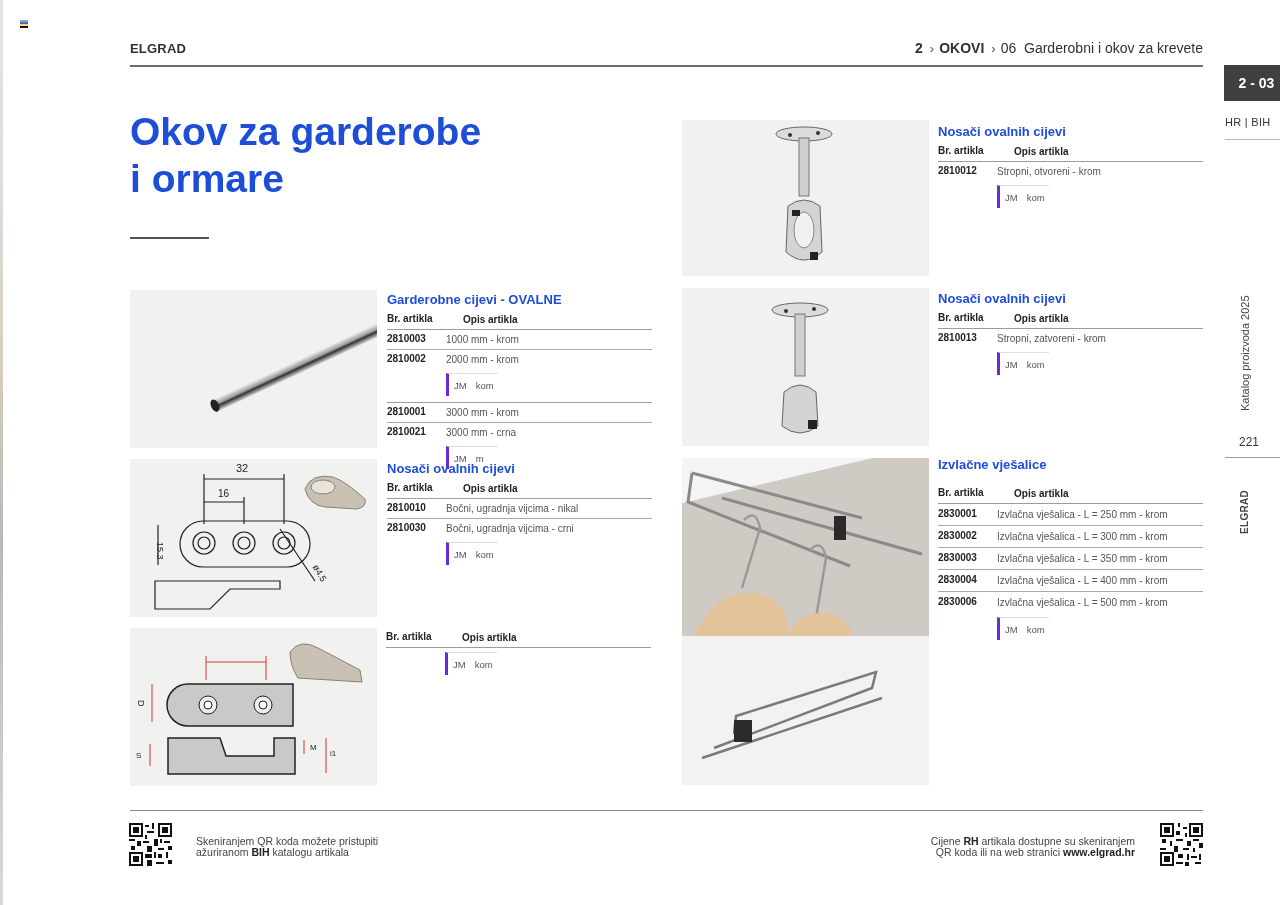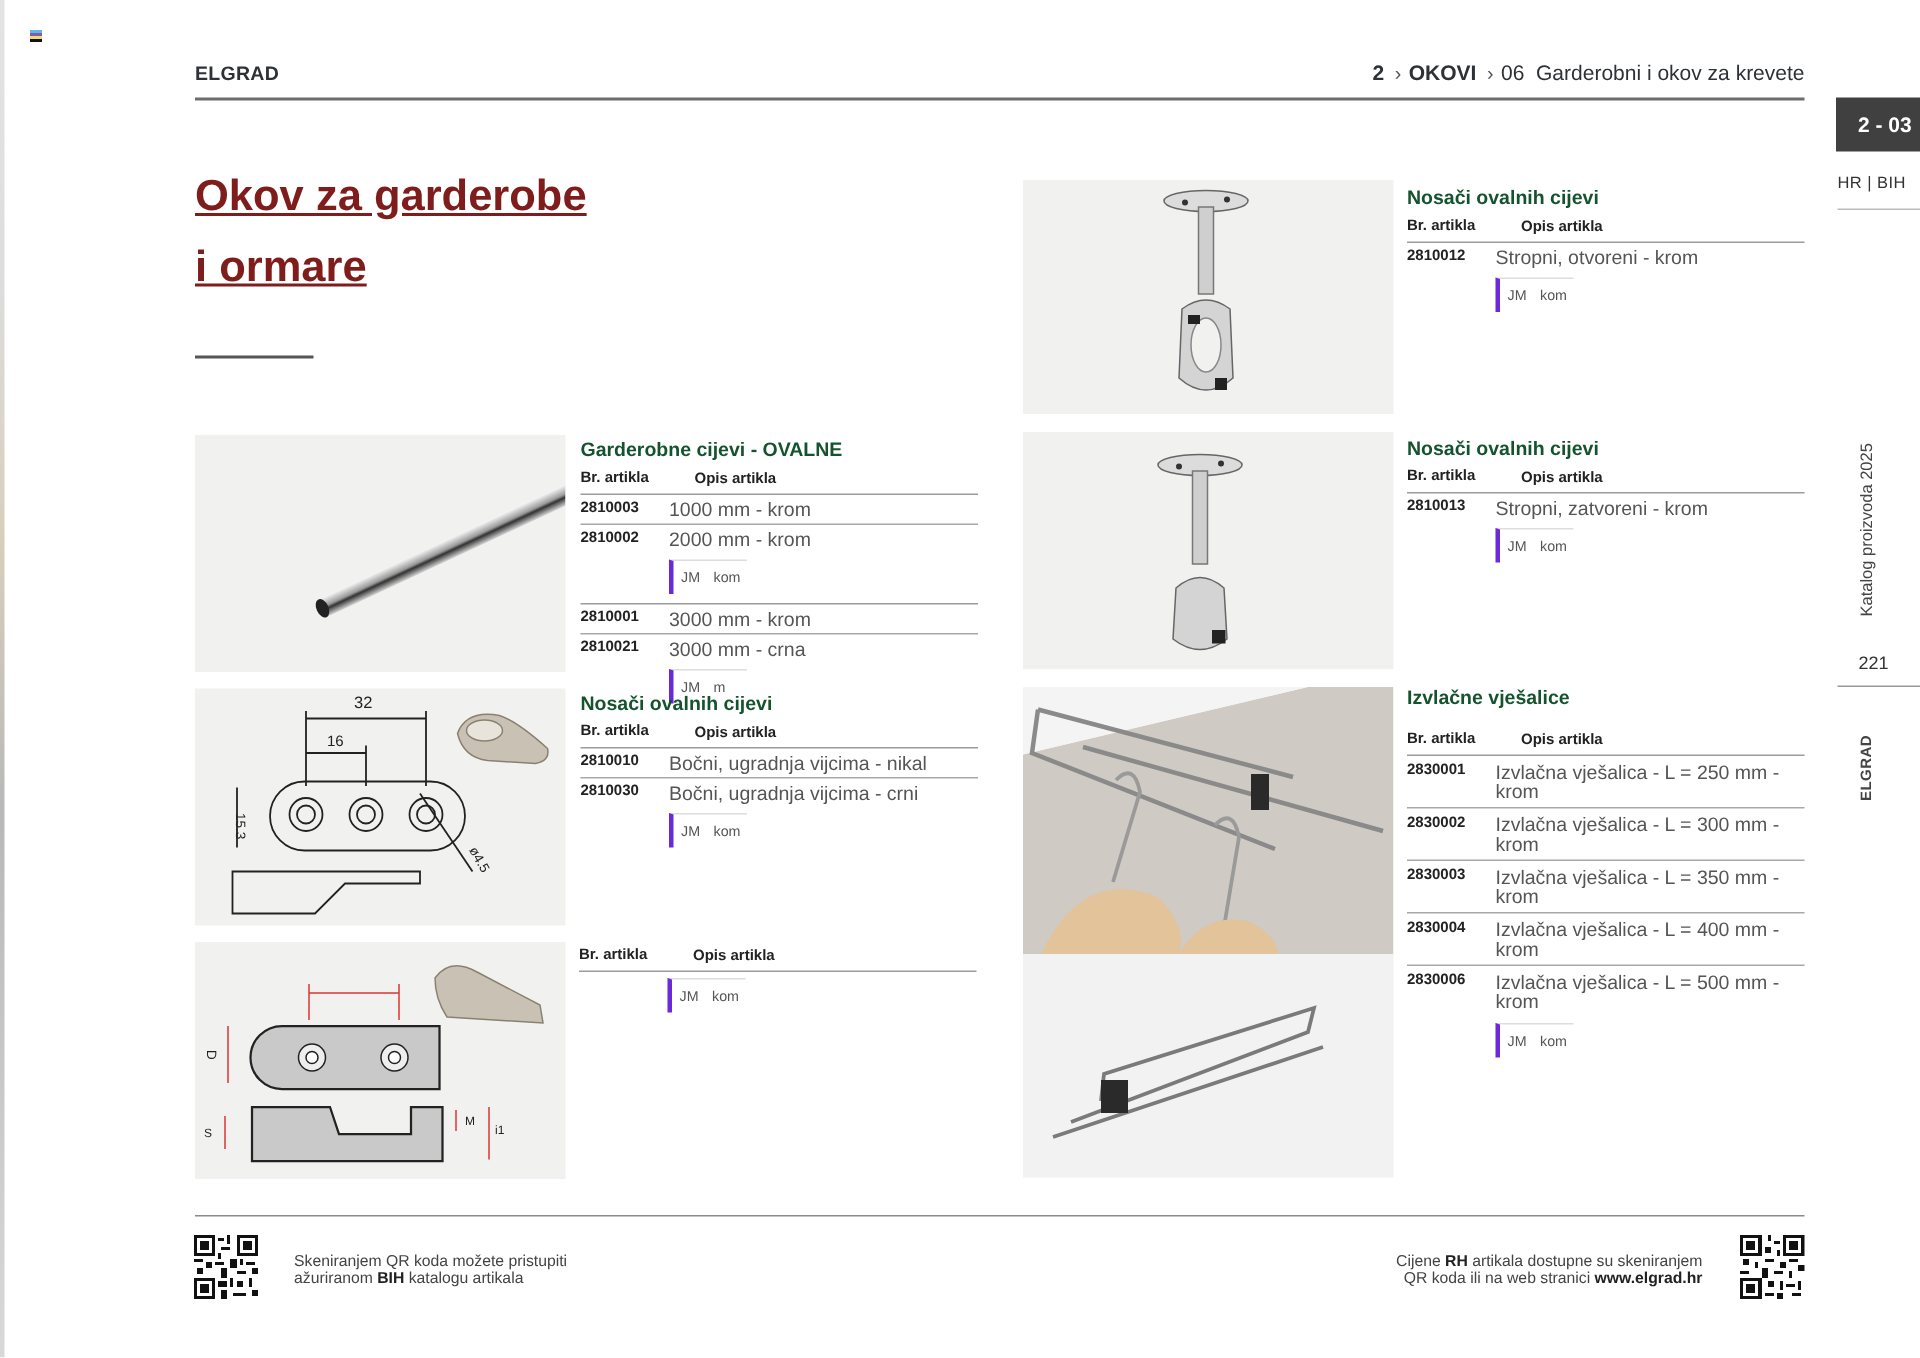--- a/index.html
+++ b/index.html
@@ -17,33 +17,33 @@
   .crumbs .sep { color: #555; margin: 0 5px 0 7px; font-size: 13px; }
 
   .tab-badge { position: absolute; left: 1224px; top: 65px; width: 65px; height: 36px; background: #404040; color: #fff; font-size: 14px; font-weight: bold; display: flex; align-items: center; justify-content: center; }
   .lang { position: absolute; left: 1225px; top: 116px; font-size: 11px; color: #333; letter-spacing: .3px; }
   .lang-line { position: absolute; left: 1225px; top: 139px; width: 55px; height: 1px; background: #bbb; }
   .side-cat { position: absolute; left: 1239px; top: 411px; transform-origin: left top; transform: rotate(-90deg); font-size: 11px; color: #444; white-space: nowrap; }
   .side-page { position: absolute; left: 1239px; top: 435px; font-size: 12px; color: #333; }
   .side-line { position: absolute; left: 1225px; top: 457px; width: 55px; height: 1px; background: #999; }
   .side-brand { position: absolute; left: 1239px; top: 534px; transform-origin: left top; transform: rotate(-90deg); font-size: 10px; color: #444; font-weight: bold; letter-spacing: .3px; white-space: nowrap; }
 
-  .page-title { position: absolute; left: 130px; top: 108px; font-size: 29px; line-height: 47px; font-weight: bold; color: #7f1d1d; width: 420px; text-decoration: underline; }
+  .page-title { position: absolute; left: 130px; top: 108px; font-size: 39px; line-height: 47px; font-weight: bold; color: #1d4ed8; width: 420px; }
   .title-rule { position: absolute; left: 130px; top: 237px; width: 79px; height: 2px; background: #555; }
 
   .img-box { position: absolute; background: #f1f1f0; overflow: hidden; }
   .img-box svg { width: 100%; height: 100%; display: block; }
 
   .block { position: absolute; }
-  .block h3 { font-size: 13px; font-weight: bold; color: #14532d; margin-bottom: 6px; white-space: nowrap; }
+  .block h3 { font-size: 13px; font-weight: bold; color: #1d4ed8; margin-bottom: 6px; white-space: nowrap; }
   .thead { display: flex; font-size: 10px; font-weight: bold; color: #222; padding-bottom: 3px; border-bottom: 1px solid #9c9c9c; gap: 17px; }
   .row { display: flex; font-size: 10px; border-bottom: 1px solid #a8a8a8; padding: 3px 0 3px; }
   .row.noline { border-bottom: none; }
   .c1 { width: 59px; flex: none; font-weight: bold; color: #222; }
-  .c2 { flex: 1; color: #555; font-size: 13px; line-height: 13px; }
+  .c2 { flex: 1; color: #555; font-size: 10px; line-height: 13px; }
   .c2 .l { display: block; }
   .jm { margin: 4px 0 6px 59px; width: 52px; height: 23px; border-left: 3px solid #6d28d9; border-top: 1px solid #ddd; font-size: 9.5px; color: #555; padding: 6px 0 0 5px; }
   .jm span + span { margin-left: 9px; }
 
   .footer-rule { position: absolute; left: 130px; top: 810px; width: 1073px; height: 1px; background: #8a8a8a; }
   .qr { position: absolute; width: 43px; height: 43px; }
   .foot-text { position: absolute; font-size: 10.5px; line-height: 11px; color: #444; }
   .foot-text b { color: #222; }
 </style>
 </head>

